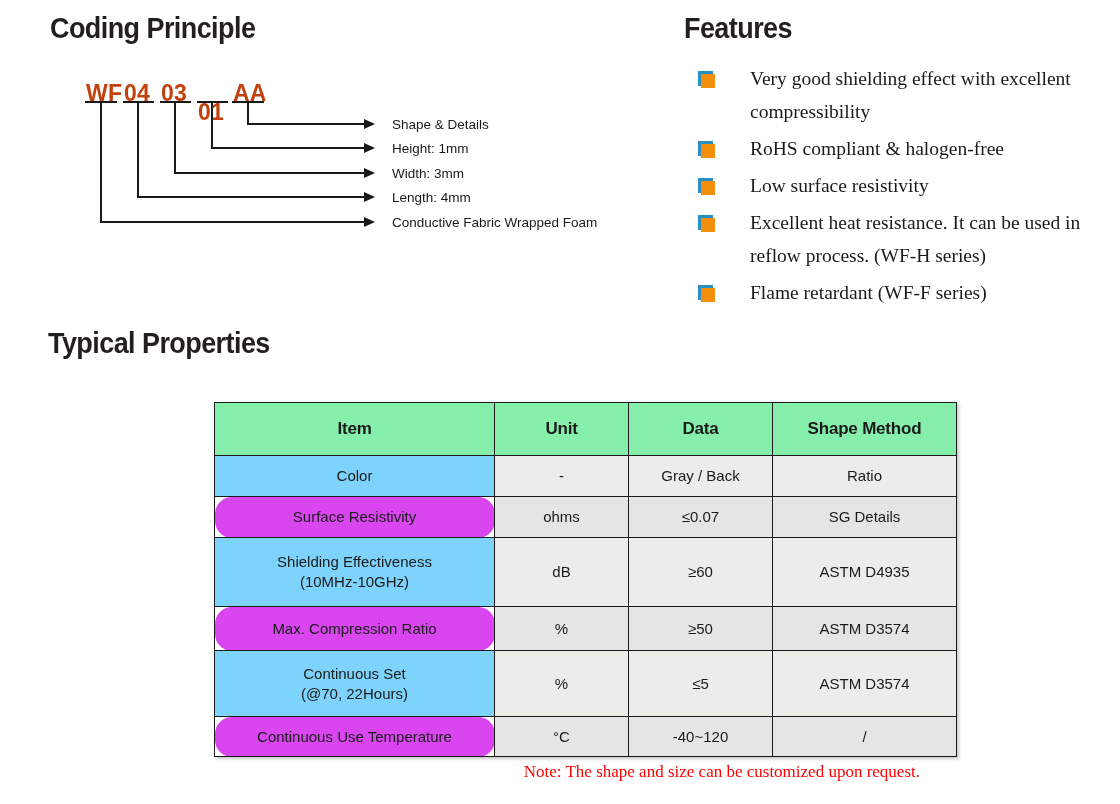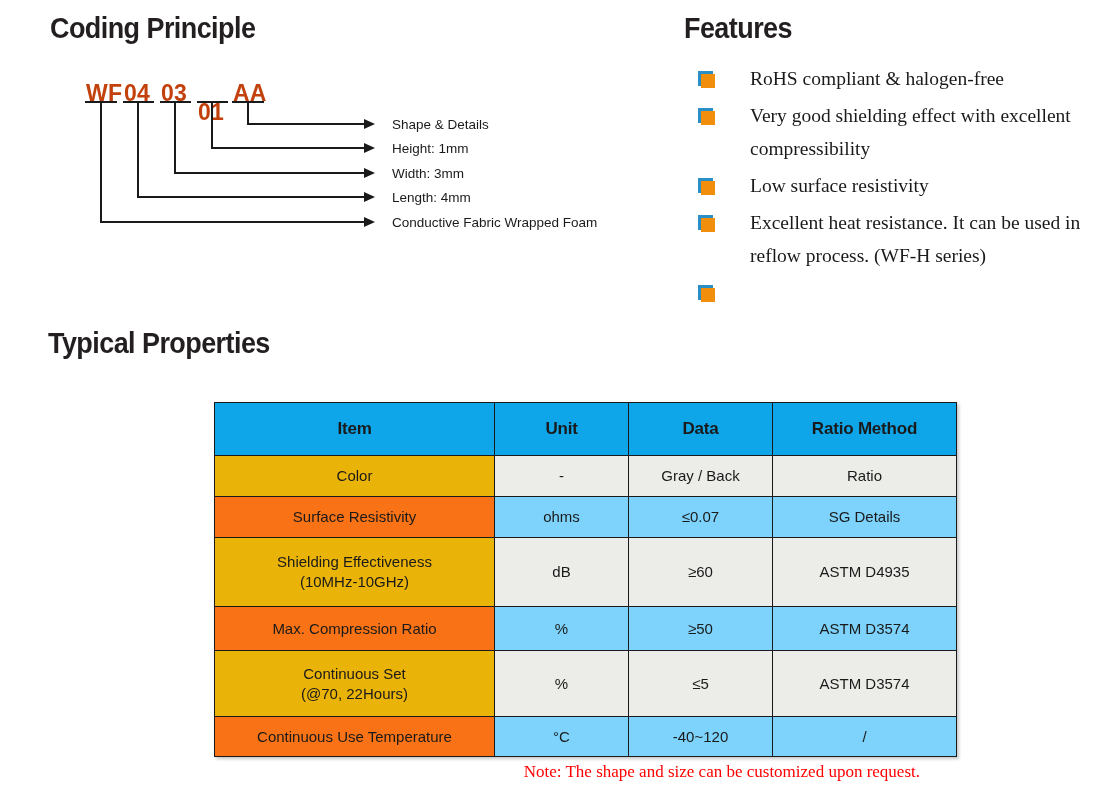--- a/index.html
+++ b/index.html
@@ -133,42 +133,42 @@
   #properties-table th,
   #properties-table td {
     border: 1.6px solid #1a1a1a;
     text-align: center;
     vertical-align: middle;
     font-family: "Liberation Sans", sans-serif;
     color: #1a1a1a;
     padding: 2px 4px;
   }
   #properties-table th {
-    background: #0ea5e9;
+    background: #86efac;
     font-size: 17px;
     font-weight: bold;
     height: 48px;
     letter-spacing: -0.2px;
   }
   #properties-table td {
     font-size: 15px;
     line-height: 20px;
   }
   
   .col-item   { width: 271px; }
   .col-unit   { width: 125px; }
   .col-data   { width: 135px; }
   .col-method { width: 175px; }
 
   
-  td.item-light { background: #eab308; }
-  td.item-dark  { background: #f97316; }
+  td.item-light { background: #7dd3fc; }
+  td.item-dark  { background: #d946ef; border-radius: 17px; }
   
   td.val-light  { background: #ecede8; }
-  td.val-dark   { background: #7dd3fc; }
+  td.val-dark   { background: #e5e5e5; }
 
   tr.r-h1 td { height: 36px; }
   tr.r-h2 td { height: 36px; }
   tr.r-h3 td { height: 64px; }
   tr.r-h4 td { height: 39px; }
   tr.r-h5 td { height: 61px; }
   tr.r-h6 td { height: 35px; }
 
   .cell-2line { white-space: pre-line; }
 
@@ -234,60 +234,61 @@
 </div>
 
 <div class="section-heading" id="features-heading">Features</div>
 
 <div id="features-list">
   <div class="feature-row">
     <span class="feature-bullet">
       <span class="b-back"></span>
         <span class="b-front"></span>
     </span>
+    <span class="feature-text">Very good shielding effect with excellent compressibility</span>
+  </div>
+  <div class="feature-row">
+    <span class="feature-bullet">
+      <span class="b-back"></span>
+        <span class="b-front"></span>
+    </span>
     <span class="feature-text">RoHS compliant &amp; halogen-free</span>
   </div>
   <div class="feature-row">
     <span class="feature-bullet">
       <span class="b-back"></span>
         <span class="b-front"></span>
     </span>
-    <span class="feature-text">Very good shielding effect with excellent compressibility</span>
-  </div>
-  <div class="feature-row">
-    <span class="feature-bullet">
-      <span class="b-back"></span>
-        <span class="b-front"></span>
-    </span>
     <span class="feature-text">Low surface resistivity</span>
   </div>
   <div class="feature-row">
     <span class="feature-bullet">
       <span class="b-back"></span>
         <span class="b-front"></span>
     </span>
     <span class="feature-text">Excellent heat resistance. It can be used in reflow process. (WF-H series)</span>
   </div>
   <div class="feature-row">
     <span class="feature-bullet">
       <span class="b-back"></span>
         <span class="b-front"></span>
     </span>
+    <span class="feature-text">Flame retardant (WF-F series)</span>
   </div>
 </div>
 
 <div class="section-heading" id="typical-properties-heading">Typical Properties</div>
 
 <table id="properties-table">
   <thead>
     <tr>
       <th class="col-item">Item</th>
       <th class="col-unit">Unit</th>
       <th class="col-data">Data</th>
-      <th class="col-method">Ratio Method</th>
+      <th class="col-method">Shape Method</th>
     </tr>
   </thead>
   <tbody>
     <tr class="r-h1">
       <td class="item-light cell-2line">Color</td>
       <td class="val-light">-</td>
       <td class="val-light">Gray / Back</td>
       <td class="val-light">Ratio</td>
     </tr>
     <tr class="r-h2">

